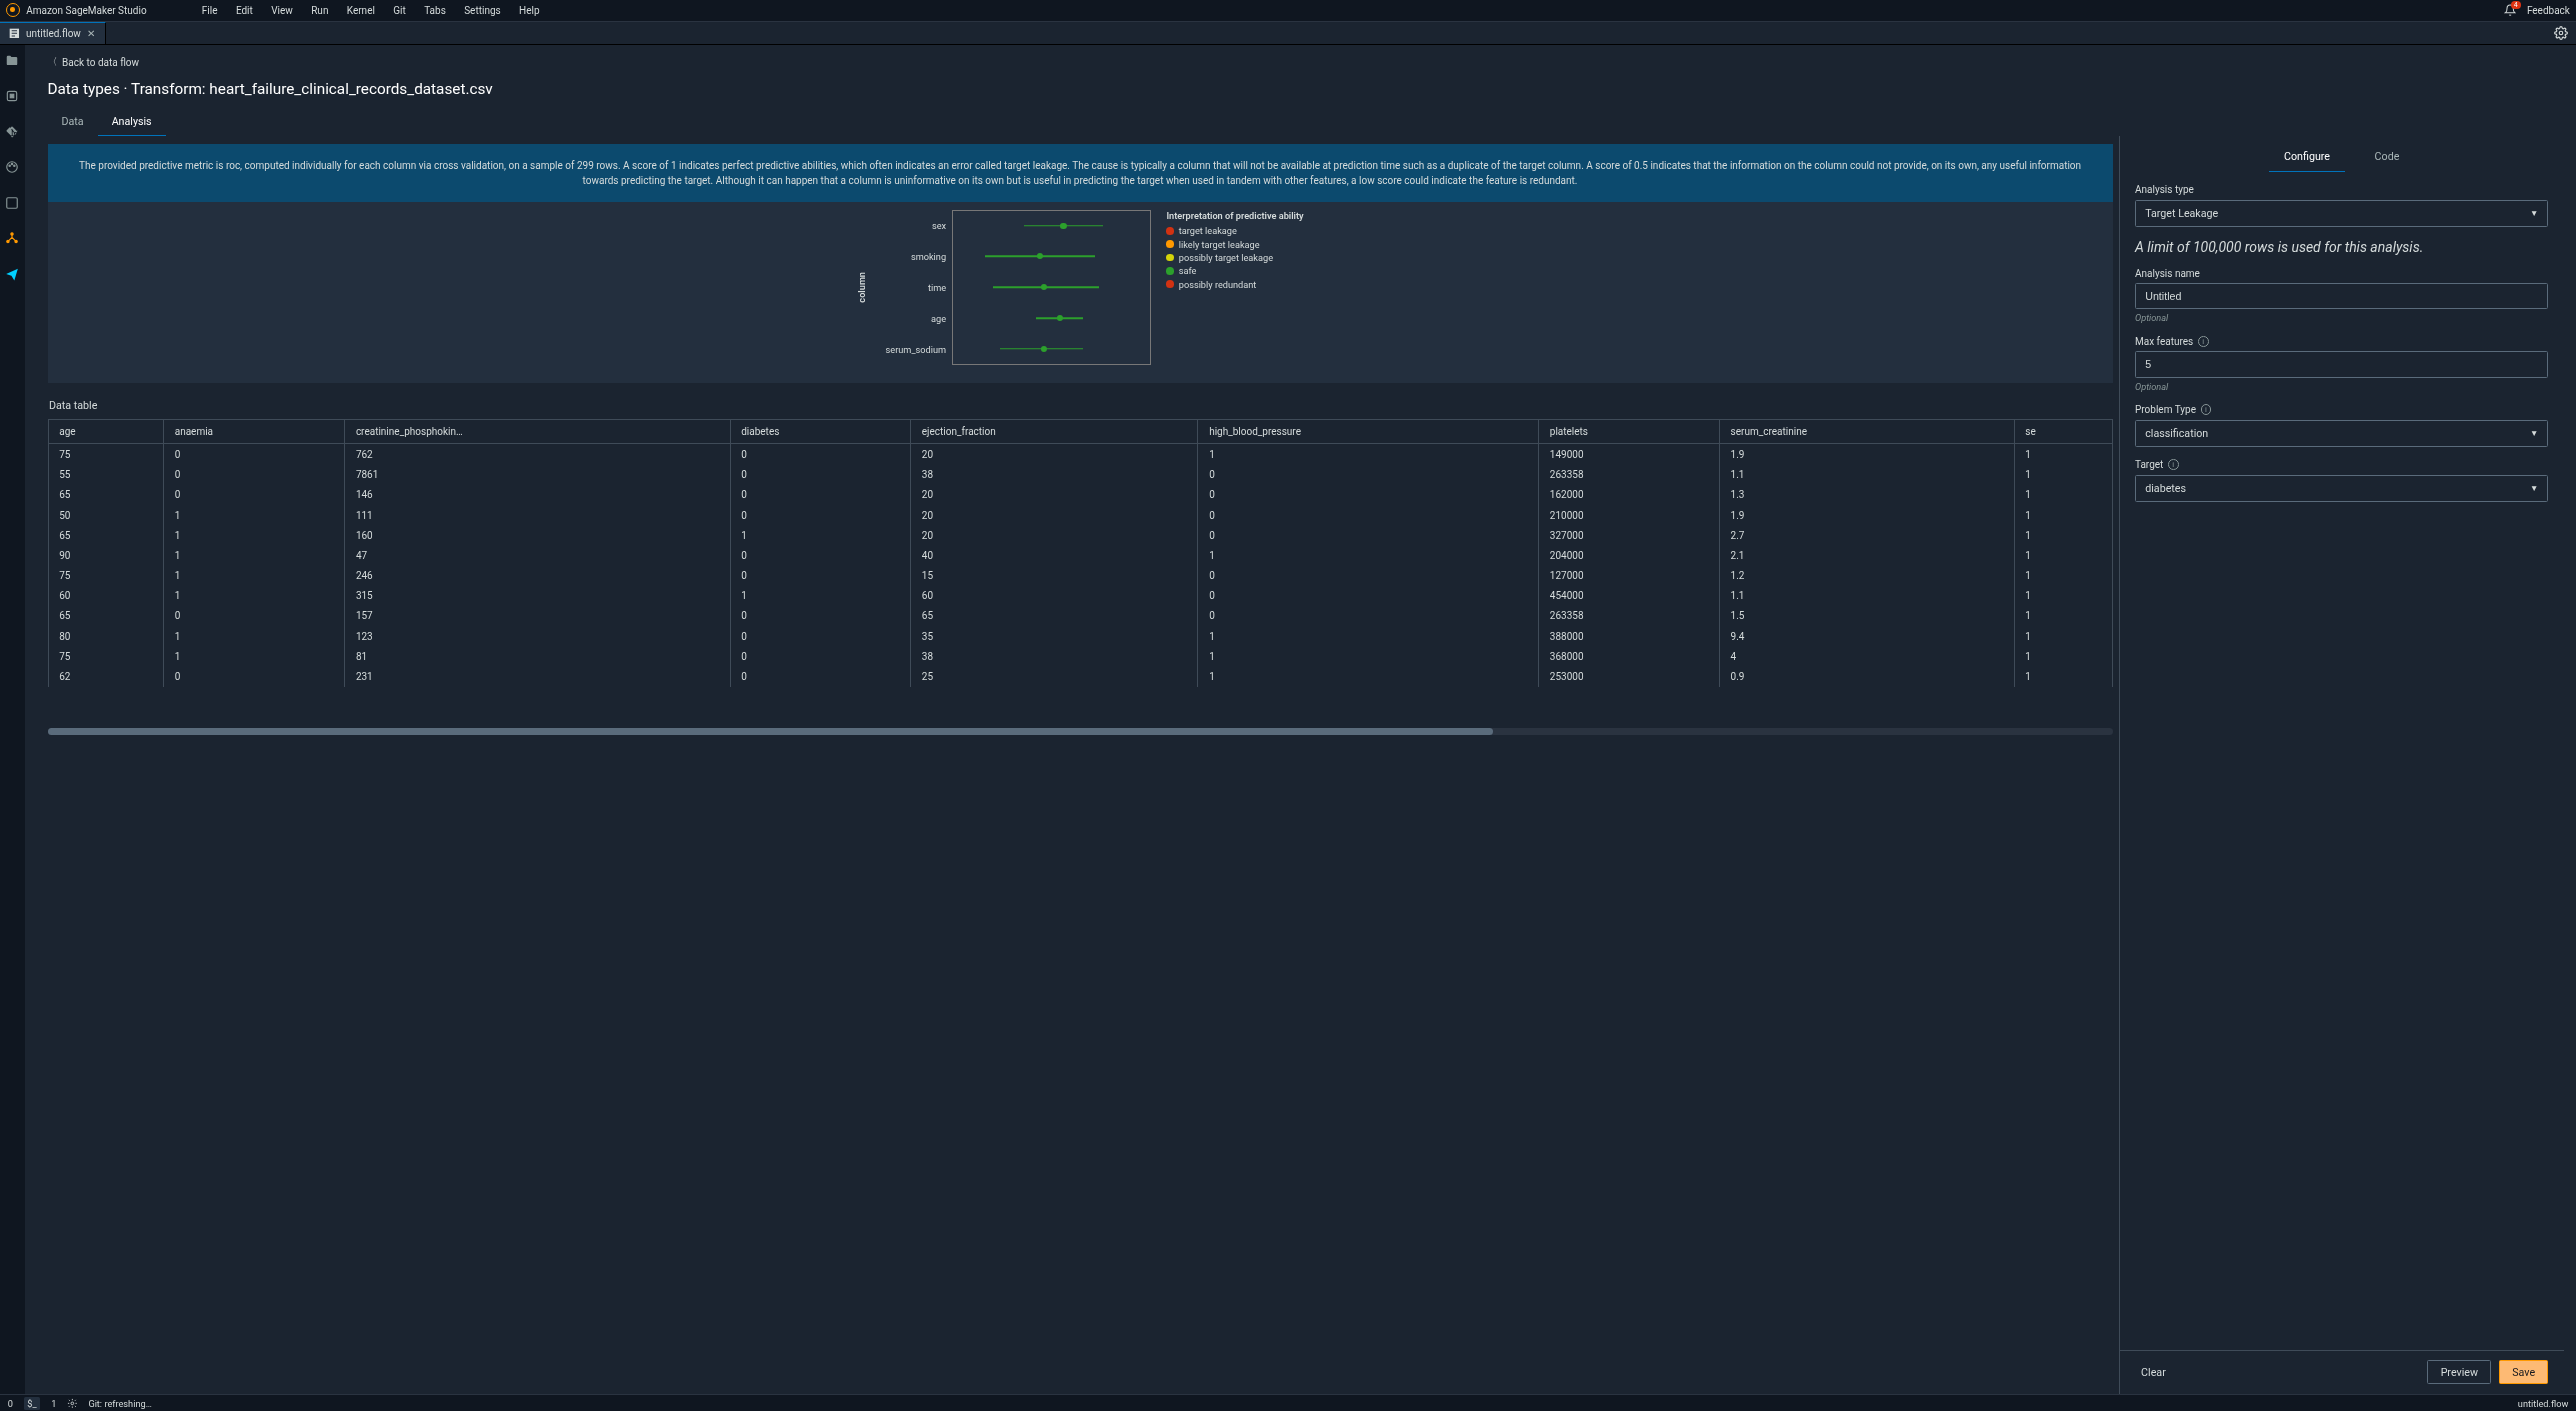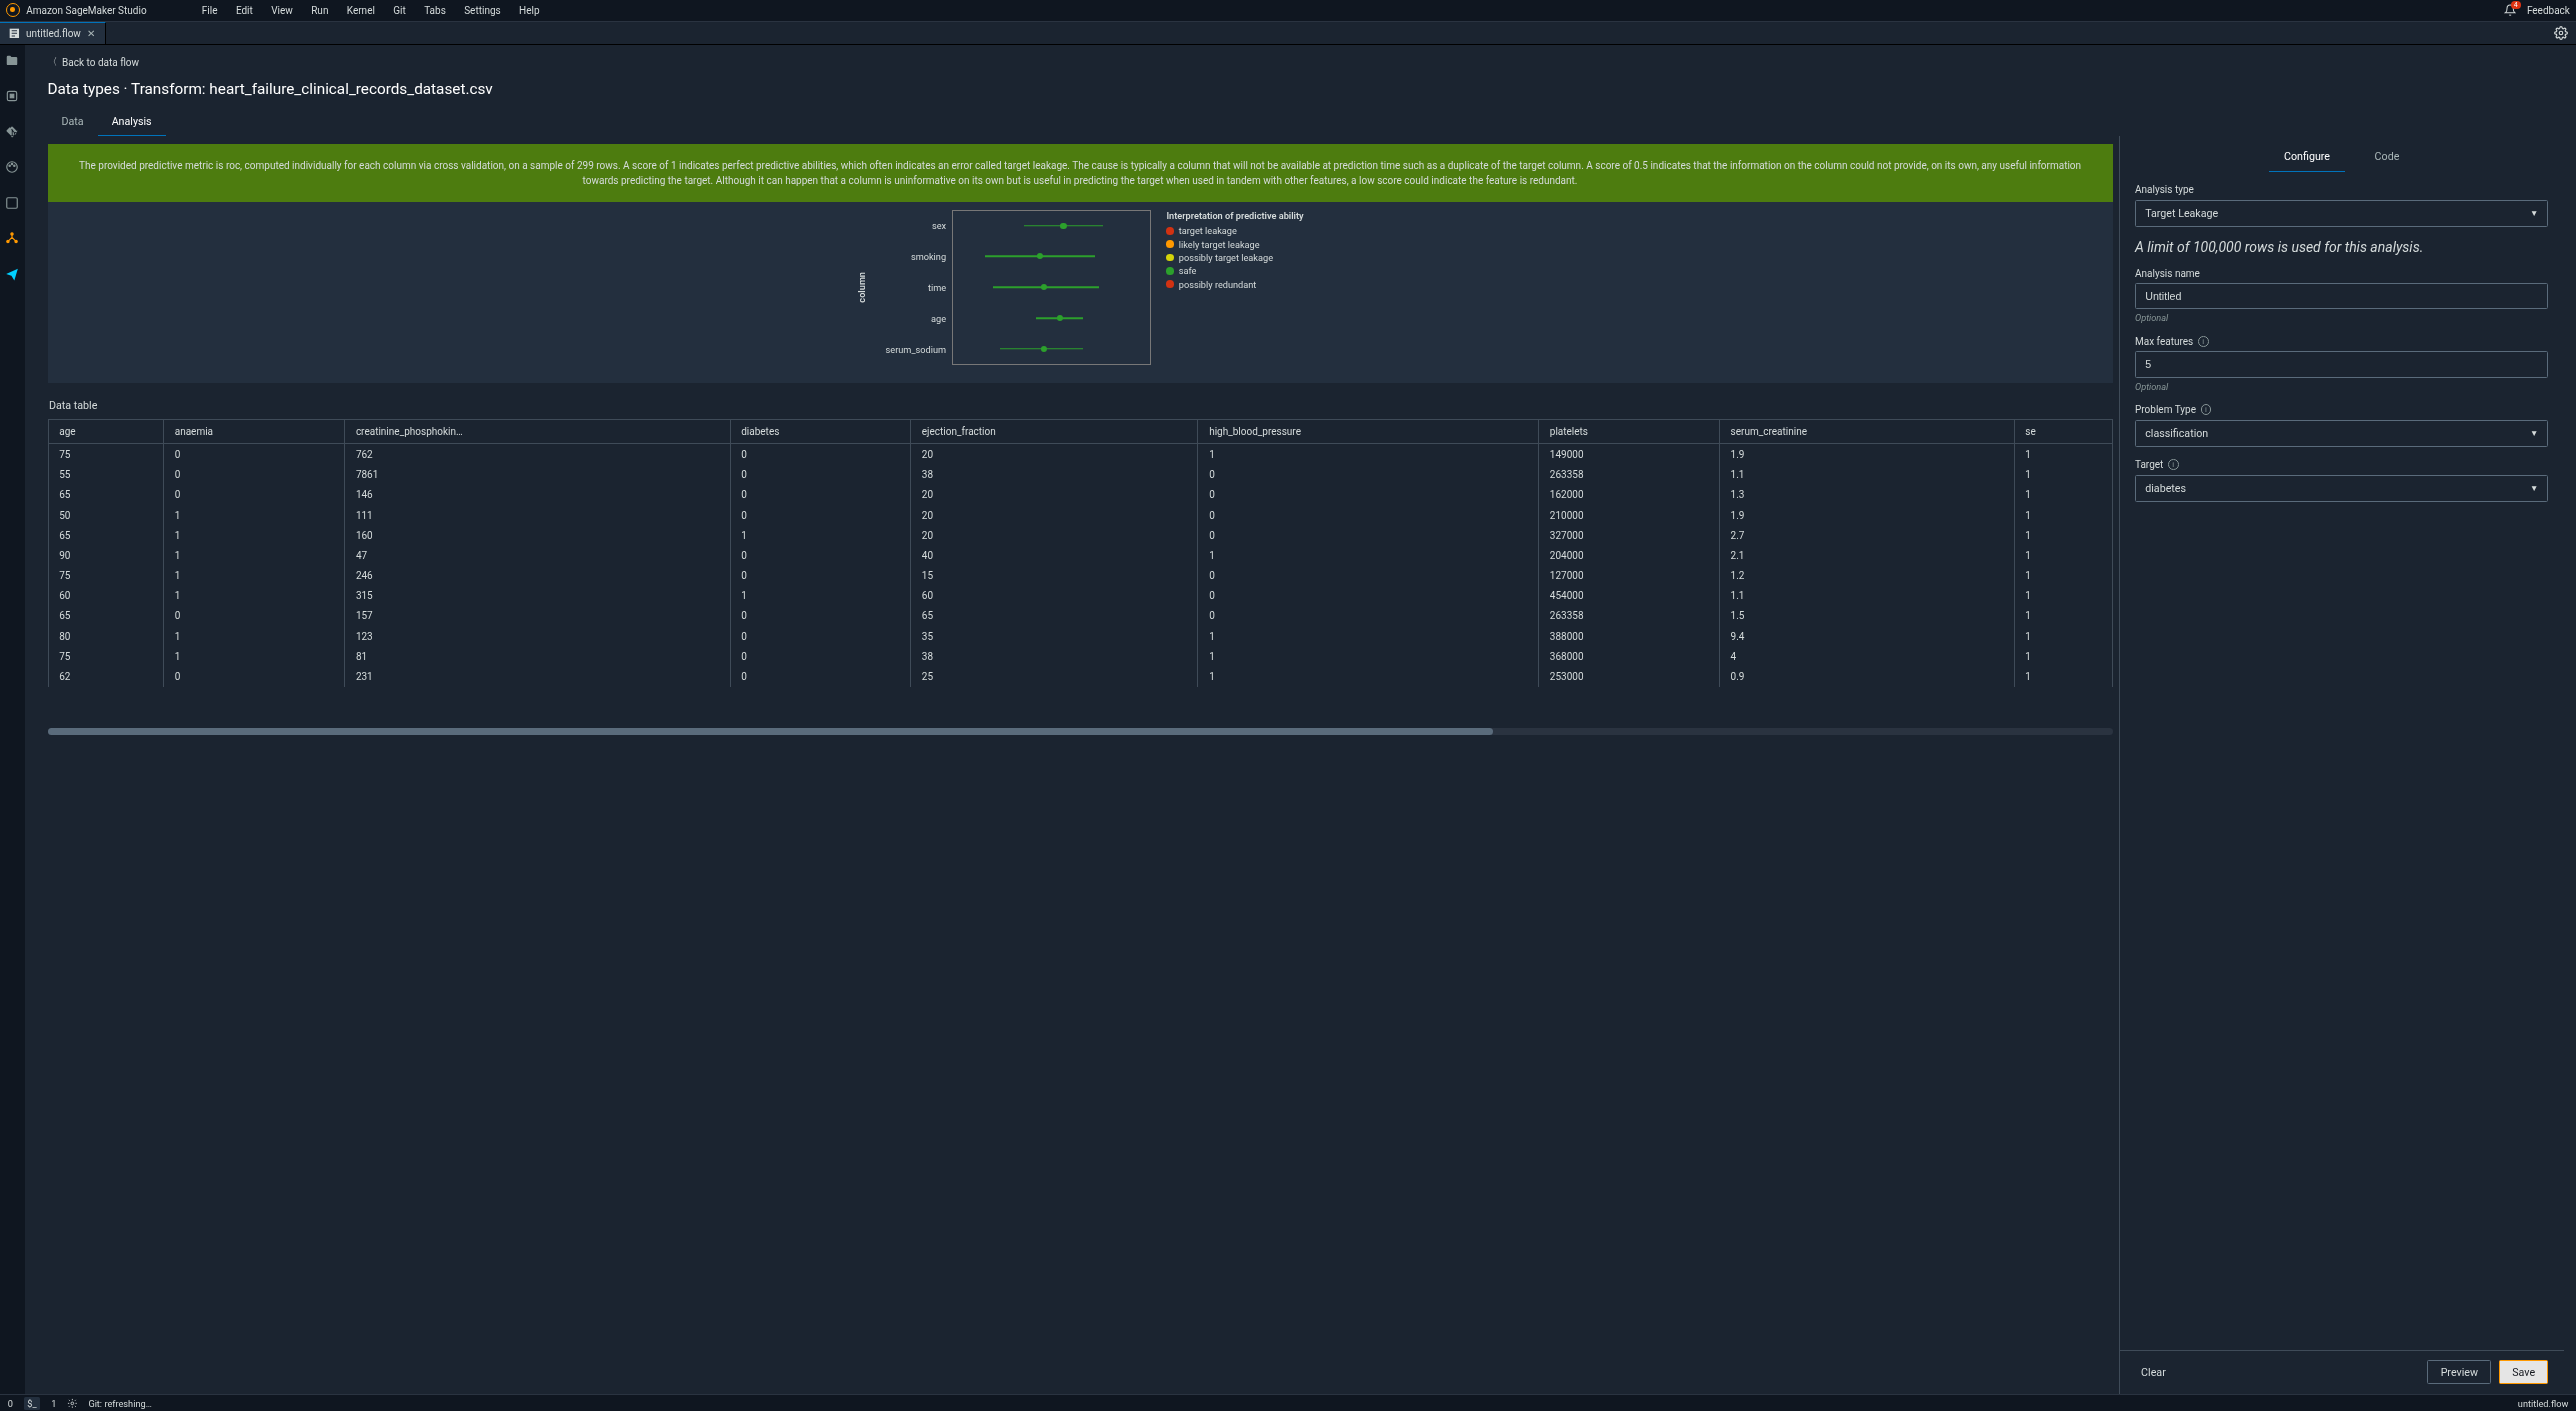--- a/index.html
+++ b/index.html
@@ -63,21 +63,21 @@
   .back-link { display:flex; align-items:center; gap:4.6px; color:#d5dbdb; padding:10.7px 23px 7.7px 23px; font-size:10px;}
   .back-link .chev{font-size:10px;}
   h1.page-title { font-size:15.3px; font-weight:400; padding:3.1px 23px 10.7px 23px; color:#fff;}
   .subtabs { display:flex; gap:0; padding:0 23px; border-bottom:none;}
   .subtab { padding:6.1px 14px 7.7px 14px; color:#aab7b8; font-size:10.7px;}
   .subtab.active { color:#fff; border-bottom:1.5px solid #0073bb;}
   .content-split { display:flex; height:calc(100% - 92px); padding:0 12.3px 0 23px; gap:0;}
   .left-col { flex:1; overflow:auto; padding-right:6.1px;}
   .right-col { width:445px; border-left:0.8px solid #3f4b58; display:flex; flex-direction:column;}
   
-  .explain-box { background:#4d7c0f; padding:14px 21.5px; margin-top:7.7px; text-align:center; font-size:10px; line-height:1.5; color:#d5dbdb; position:relative;}
+  .explain-box { background:#0c4a6e; padding:14px 21.5px; margin-top:7.7px; text-align:center; font-size:10px; line-height:1.5; color:#d5dbdb; position:relative;}
   .chart-zone { background:#232f3e; padding:7.7px 21.5px 18.4px 21.5px; display:flex; justify-content:center; gap:15.3px;}
   .chart-area { display:flex; align-items:center; gap:7.7px;}
   .ylabel { writing-mode:vertical-rl; transform:rotate(180deg); font-size:9.2px; font-weight:600;}
   .chart-body { position:relative;}
   .chart-rows { width:276px;}
   .chart-row { display:flex; align-items:center; height:31px;}
   .chart-row .lbl{ width:77px; text-align:right; padding-right:6.1px; font-size:9.2px;}
   .chart-row .track{ flex:1; height:31px; position:relative; border-left:1.5px solid #777; border-right:1.5px solid #777;}
   .chart-row:first-child .track{border-top:1.5px solid #777;}
   .chart-row:last-child .track{border-bottom:1.5px solid #777;}
@@ -108,21 +108,21 @@
     width:100%; background:#1b2430; border:0.8px solid #5a6b7b; color:#d5dbdb;
     padding:6.1px 9.2px; font-size:10.7px; border-radius:1.5px; display:flex; justify-content:space-between; align-items:center;
   }
   .select .caret{font-size:8.4px;}
   .field-block{margin-bottom:12.3px;}
   .info-ic{display:inline-block;width:10.7px;height:10.7px;border:0.8px solid #879596;border-radius:50%;font-size:7.7px;text-align:center;line-height:9.2px;color:#879596;}
   .rp-footer{border-top:0.8px solid #3f4b58; padding:9.2px 15.3px; display:flex; align-items:center; gap:7.7px;}
   .rp-footer .spacer{flex:1;}
   .btn{padding:4.6px 12.3px; border-radius:1.5px; font-size:10.7px; border:0.8px solid #5a6b7b; background:transparent; color:#d5dbdb;}
   .btn.link{border:none; padding:4.6px 6.1px;}
-  .btn.primary{background:#e5e5e5; border-color:#ff9900; color:#16191f;text-align:center;}
+  .btn.primary{background:#fdba74; border-color:#ff9900; color:#16191f;text-align:center;}
   
   .statusbar{ height:18.4px; background:#0f1620; border-top:0.8px solid #2a3340; display:flex; align-items:center; padding:0 7.7px; font-size:9.2px; gap:10.7px;}
   .statusbar .right{margin-left:auto;}
   .statusbar .box{background:#232f3e;padding:0.8px 3.8px;border-radius:1.5px;}
   svg{display:block;}
 </style>
 </head>
 <body>
 
 <div class="topbar">

